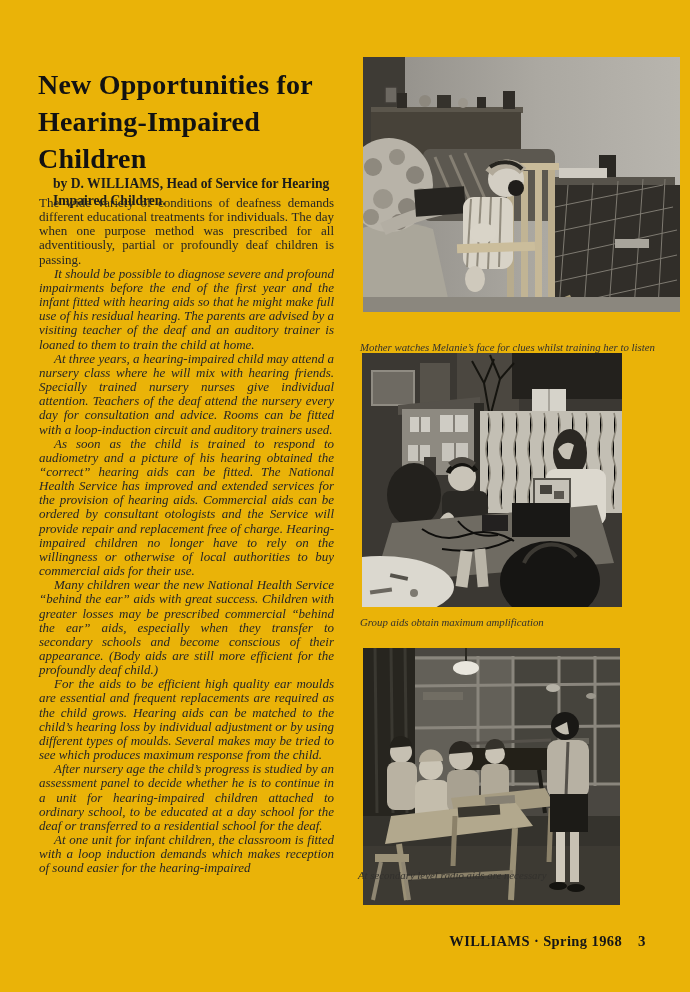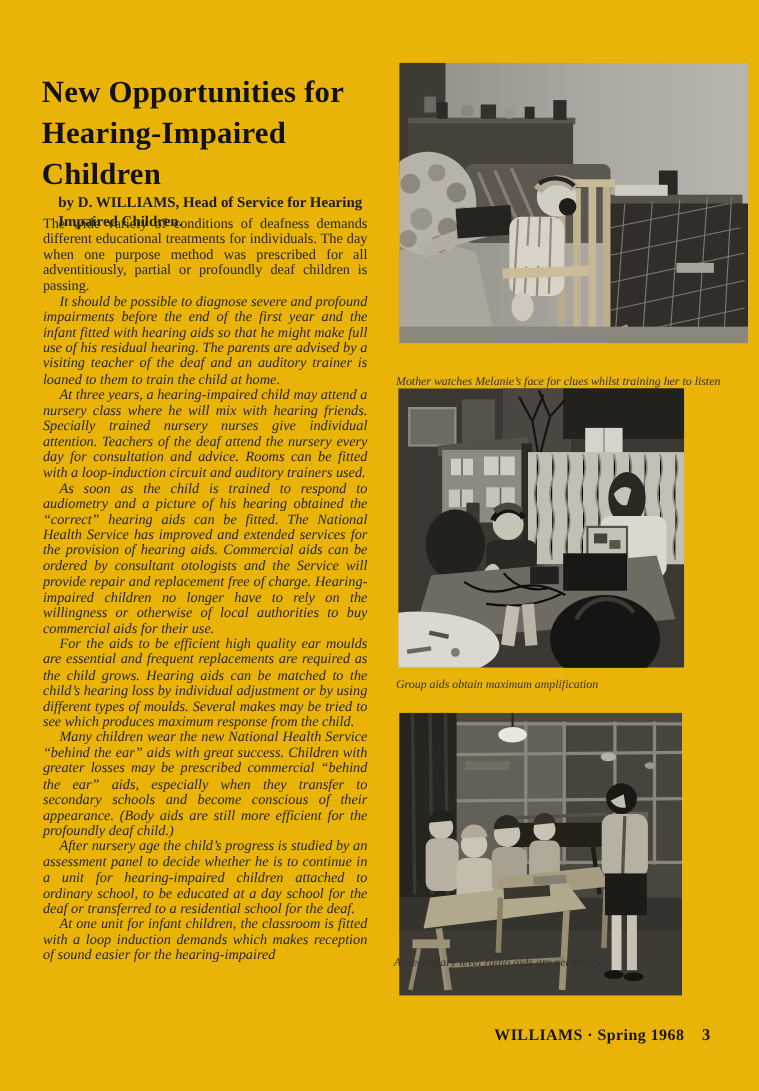--- a/index.html
+++ b/index.html
@@ -62,22 +62,22 @@
     <div>Children</div>
   </h1>
 
   <p class="byline">by D. WILLIAMS, Head of Service for Hearing Impaired Children.</p>
 
   <div class="body-text">
     <p>The wide variety of conditions of deafness demands different educational treatments for individuals. The day when one purpose method was prescribed for all adventitiously, partial or profoundly deaf children is passing.</p>
     <p class="indent">It should be possible to diagnose severe and profound impairments before the end of the first year and the infant fitted with hearing aids so that he might make full use of his residual hearing. The parents are advised by a visiting teacher of the deaf and an auditory trainer is loaned to them to train the child at home.</p>
     <p class="indent">At three years, a hearing-impaired child may attend a nursery class where he will mix with hearing friends. Specially trained nursery nurses give individual attention. Teachers of the deaf attend the nursery every day for consultation and advice. Rooms can be fitted with a loop-induction circuit and auditory trainers used.</p>
     <p class="indent">As soon as the child is trained to respond to audiometry and a picture of his hearing obtained the “correct” hearing aids can be fitted. The National Health Service has improved and extended services for the provision of hearing aids. Commercial aids can be ordered by consultant otologists and the Service will provide repair and replacement free of charge. Hearing-impaired children no longer have to rely on the willingness or otherwise of local authorities to buy commercial aids for their use.</p>
+    <p class="indent">Many children wear the new National Health Service “behind the ear” aids with great success. Children with greater losses may be prescribed commercial “behind the ear” aids, especially when they transfer to secondary schools and become conscious of their appearance. (Body aids are still more efficient for the profoundly deaf child.)</p>
     <p class="indent">For the aids to be efficient high quality ear moulds are essential and frequent replacements are required as the child grows. Hearing aids can be matched to the child’s hearing loss by individual adjustment or by using different types of moulds. Several makes may be tried to see which produces maximum response from the child.</p>
-    <p class="indent">Many children wear the new National Health Service “behind the ear” aids with great success. Children with greater losses may be prescribed commercial “behind the ear” aids, especially when they transfer to secondary schools and become conscious of their appearance. (Body aids are still more efficient for the profoundly deaf child.)</p>
     <p class="indent">After nursery age the child’s progress is studied by an assessment panel to decide whether he is to continue in a unit for hearing-impaired children attached to ordinary school, to be educated at a day school for the deaf or transferred to a residential school for the deaf.</p>
     <p class="indent">At one unit for infant children, the classroom is fitted with a loop induction demands which makes reception of sound easier for the hearing-impaired</p>
   </div>
 
   <figure class="photo photo-1">
     <svg width="317" height="255" viewBox="0 0 317 255">
       <defs>
         <linearGradient id="wall1" x1="0" y1="0" x2="1" y2="0">
           <stop offset="0" stop-color="#908d87"></stop>
             <stop offset="0.55" stop-color="#aba8a1"></stop>

